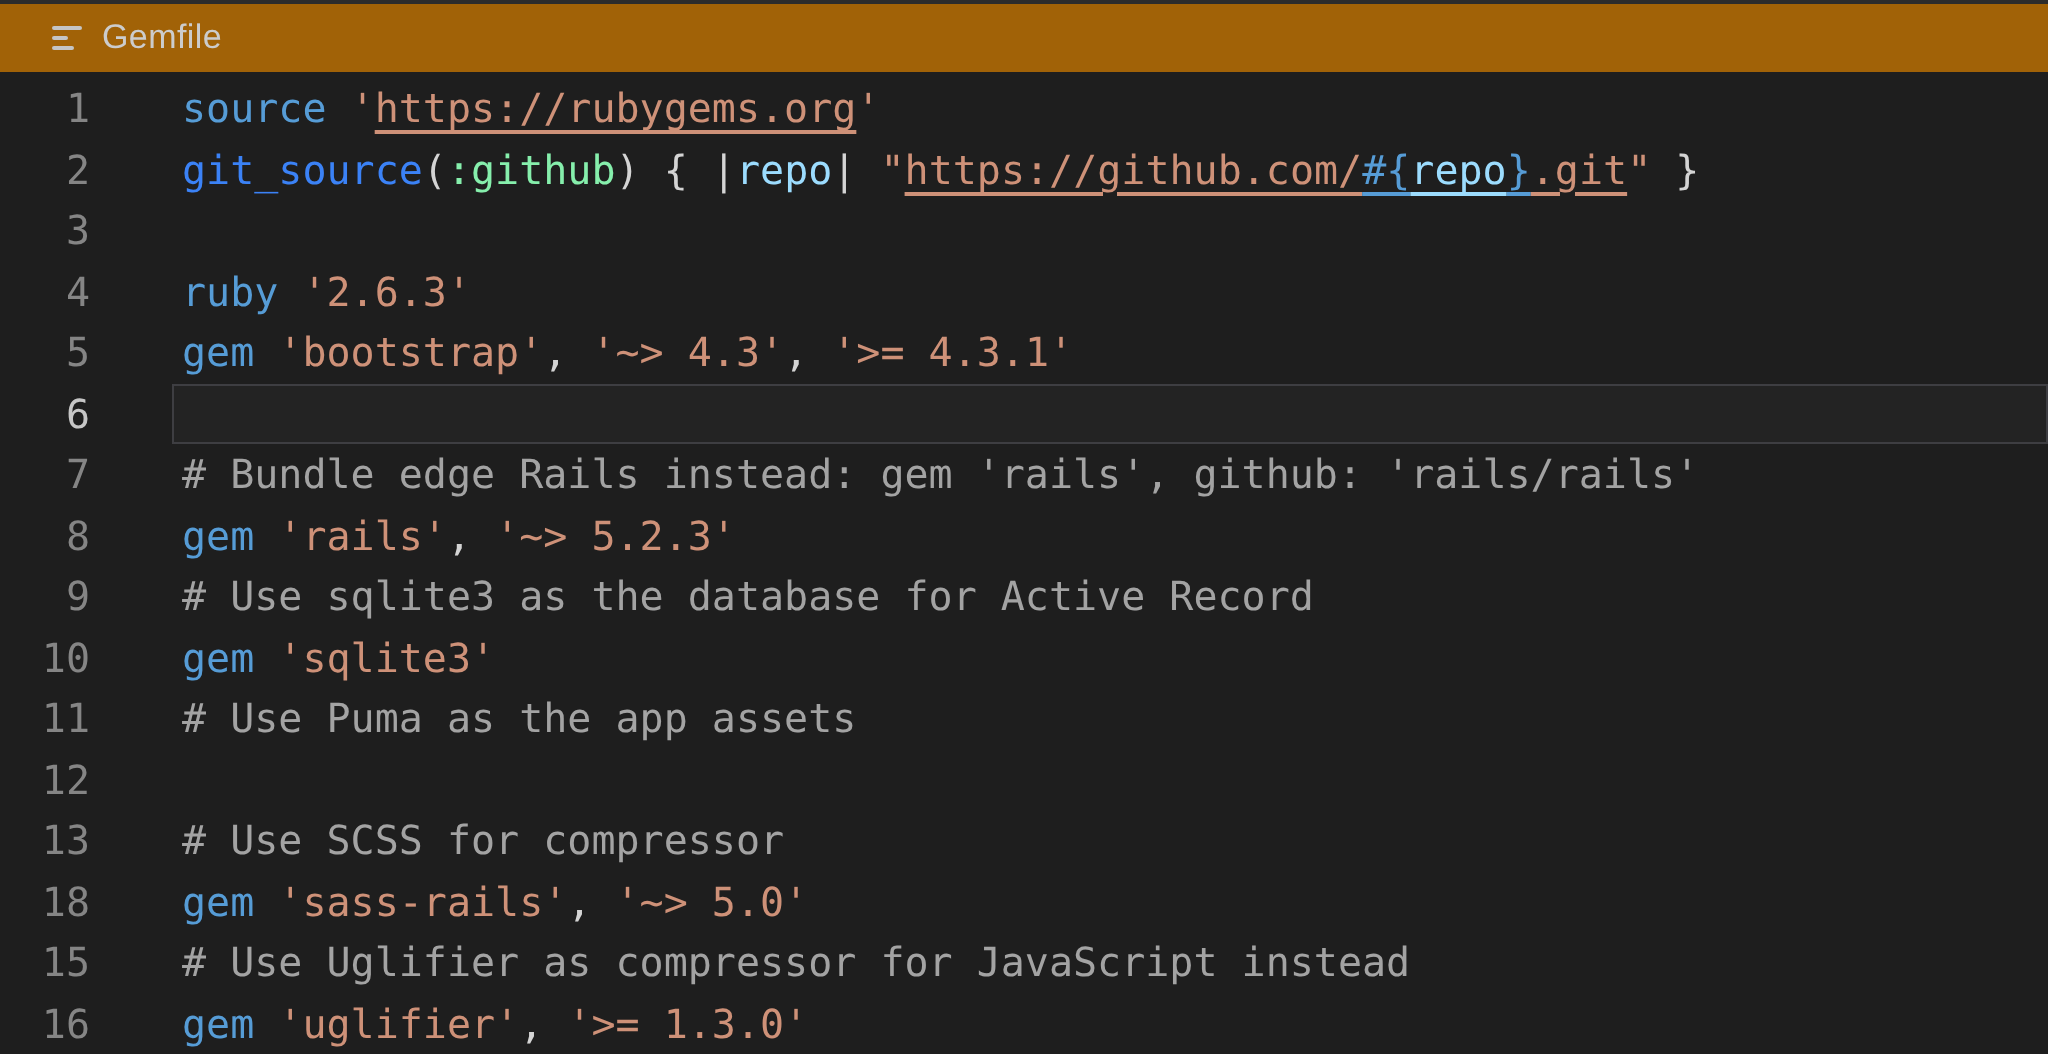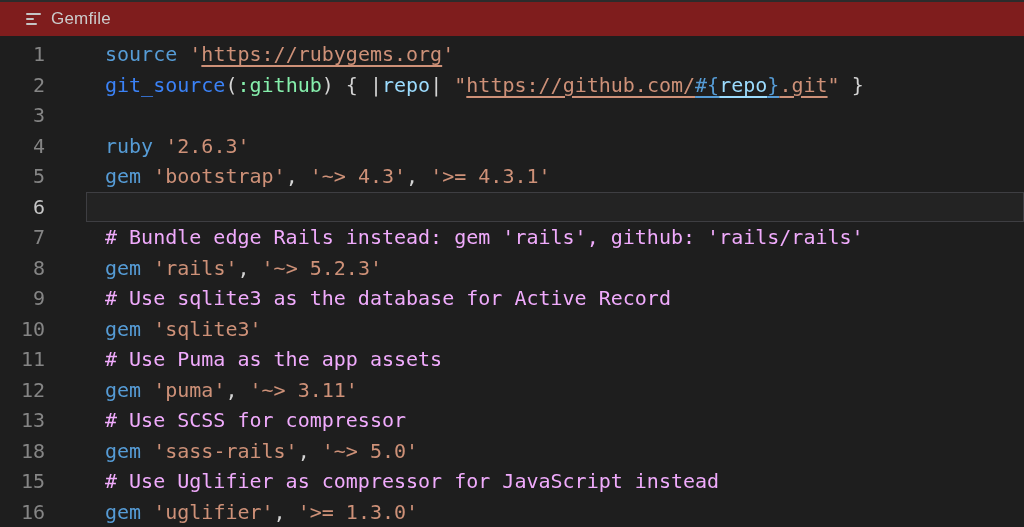--- a/index.html
+++ b/index.html
@@ -5,21 +5,21 @@
   * { margin: 0; padding: 0; box-sizing: border-box; }
   html, body {
     width: 1024px; height: 527px;
     background: #1e1e1e;
     overflow: hidden;
     font-family: "DejaVu Sans Mono", monospace;
   }
   
   .titlebar {
     height: 36px;
-    background: #7f1d1d;
+    background: #a16207;
     display: flex;
     align-items: center;
     padding-left: 26px;
     gap: 10px;
     border-top: 2px solid #2c2c2c;
   }
   .file-icon { display: inline-flex; flex-direction: column; gap: 2.5px; width: 15px; }
   .file-icon .bar { height: 2.5px; background: #c5c5c5; border-radius: 1px; }
   .file-icon .b1 { width: 15px; }
   .file-icon .b2 { width: 8px; }
@@ -39,37 +39,37 @@
     align-items: center;
     font-size: 20px;
     white-space: pre;
   }
   .gutter {
     width: 45px;
     flex-shrink: 0;
     text-align: right;
     color: #858585;
   }
-  .code { margin-left: 60px; }
+  .code { margin-left: 46px; }
   .line.active .gutter { color: #c6c6c6; }
   .line.active::after {
     content: '';
     position: absolute;
     left: 86px; right: 0; top: 0; bottom: 0;
     border: 1px solid #3e3e42;
     background: rgba(255,255,255,0.025);
     pointer-events: none;
   }
   
   .tok-kw     { color: #569cd6; }
   .tok-fn     { color: #3b82f6; }
   .tok-sym    { color: #86efac; }
   .tok-var    { color: #9cdcfe; }
   .tok-str    { color: #ce9178; }
-  .tok-com    { color: #f0abfc; }
+  .tok-com    { color: #a3a3a3; }
   .tok-punc   { color: #d4d4d4; }
   .tok-plain  { color: #d4d4d4; }
   .tok-link, .tok-interp, .tok-varlink {
     text-decoration: underline;
     text-decoration-thickness: 1.5px;
     text-underline-offset: 4px;
   }
   .tok-link    { color: #ce9178; }
   .tok-interp  { color: #569cd6; }
   .tok-varlink { color: #9cdcfe; }
@@ -92,19 +92,19 @@
       <div class="line"><div class="gutter">2</div><div class="code"><span class="tok-fn">git_source</span><span class="tok-punc">(</span><span class="tok-sym">:github</span><span class="tok-punc">) { |</span><span class="tok-var">repo</span><span class="tok-punc">| </span><span class="tok-str">"</span><span class="tok-link">https://github.com/</span><span class="tok-interp">#{</span><span class="tok-varlink">repo</span><span class="tok-interp">}</span><span class="tok-link">.git</span><span class="tok-str">"</span><span class="tok-punc"> }</span></div></div>
       <div class="line"><div class="gutter">3</div><div class="code"></div></div>
       <div class="line"><div class="gutter">4</div><div class="code"><span class="tok-kw">ruby</span><span class="tok-plain"> </span><span class="tok-str">'2.6.3'</span></div></div>
       <div class="line"><div class="gutter">5</div><div class="code"><span class="tok-kw">gem</span><span class="tok-plain"> </span><span class="tok-str">'bootstrap'</span><span class="tok-punc">, </span><span class="tok-str">'~&gt; 4.3'</span><span class="tok-punc">, </span><span class="tok-str">'&gt;= 4.3.1'</span></div></div>
       <div class="line active"><div class="gutter">6</div><div class="code"></div></div>
       <div class="line"><div class="gutter">7</div><div class="code"><span class="tok-com"># Bundle edge Rails instead: gem 'rails', github: 'rails/rails'</span></div></div>
       <div class="line"><div class="gutter">8</div><div class="code"><span class="tok-kw">gem</span><span class="tok-plain"> </span><span class="tok-str">'rails'</span><span class="tok-punc">, </span><span class="tok-str">'~&gt; 5.2.3'</span></div></div>
       <div class="line"><div class="gutter">9</div><div class="code"><span class="tok-com"># Use sqlite3 as the database for Active Record</span></div></div>
       <div class="line"><div class="gutter">10</div><div class="code"><span class="tok-kw">gem</span><span class="tok-plain"> </span><span class="tok-str">'sqlite3'</span></div></div>
       <div class="line"><div class="gutter">11</div><div class="code"><span class="tok-com"># Use Puma as the app assets</span></div></div>
-      <div class="line"><div class="gutter">12</div><div class="code"><span class="tok-kw">gem</span><span class="tok-plain"> </span><span class="tok-str">'puma'</span><span class="tok-punc">, </span><span class="tok-str">'~&gt; 3.11'</span></div></div>
+      <div class="line"><div class="gutter">12</div></div>
       <div class="line"><div class="gutter">13</div><div class="code"><span class="tok-com"># Use SCSS for compressor</span></div></div>
       <div class="line"><div class="gutter">18</div><div class="code"><span class="tok-kw">gem</span><span class="tok-plain"> </span><span class="tok-str">'sass-rails'</span><span class="tok-punc">, </span><span class="tok-str">'~&gt; 5.0'</span></div></div>
       <div class="line"><div class="gutter">15</div><div class="code"><span class="tok-com"># Use Uglifier as compressor for JavaScript instead</span></div></div>
       <div class="line"><div class="gutter">16</div><div class="code"><span class="tok-kw">gem</span><span class="tok-plain"> </span><span class="tok-str">'uglifier'</span><span class="tok-punc">, </span><span class="tok-str">'&gt;= 1.3.0'</span></div></div>
     </div>
 </div>
 
 </body></html>

